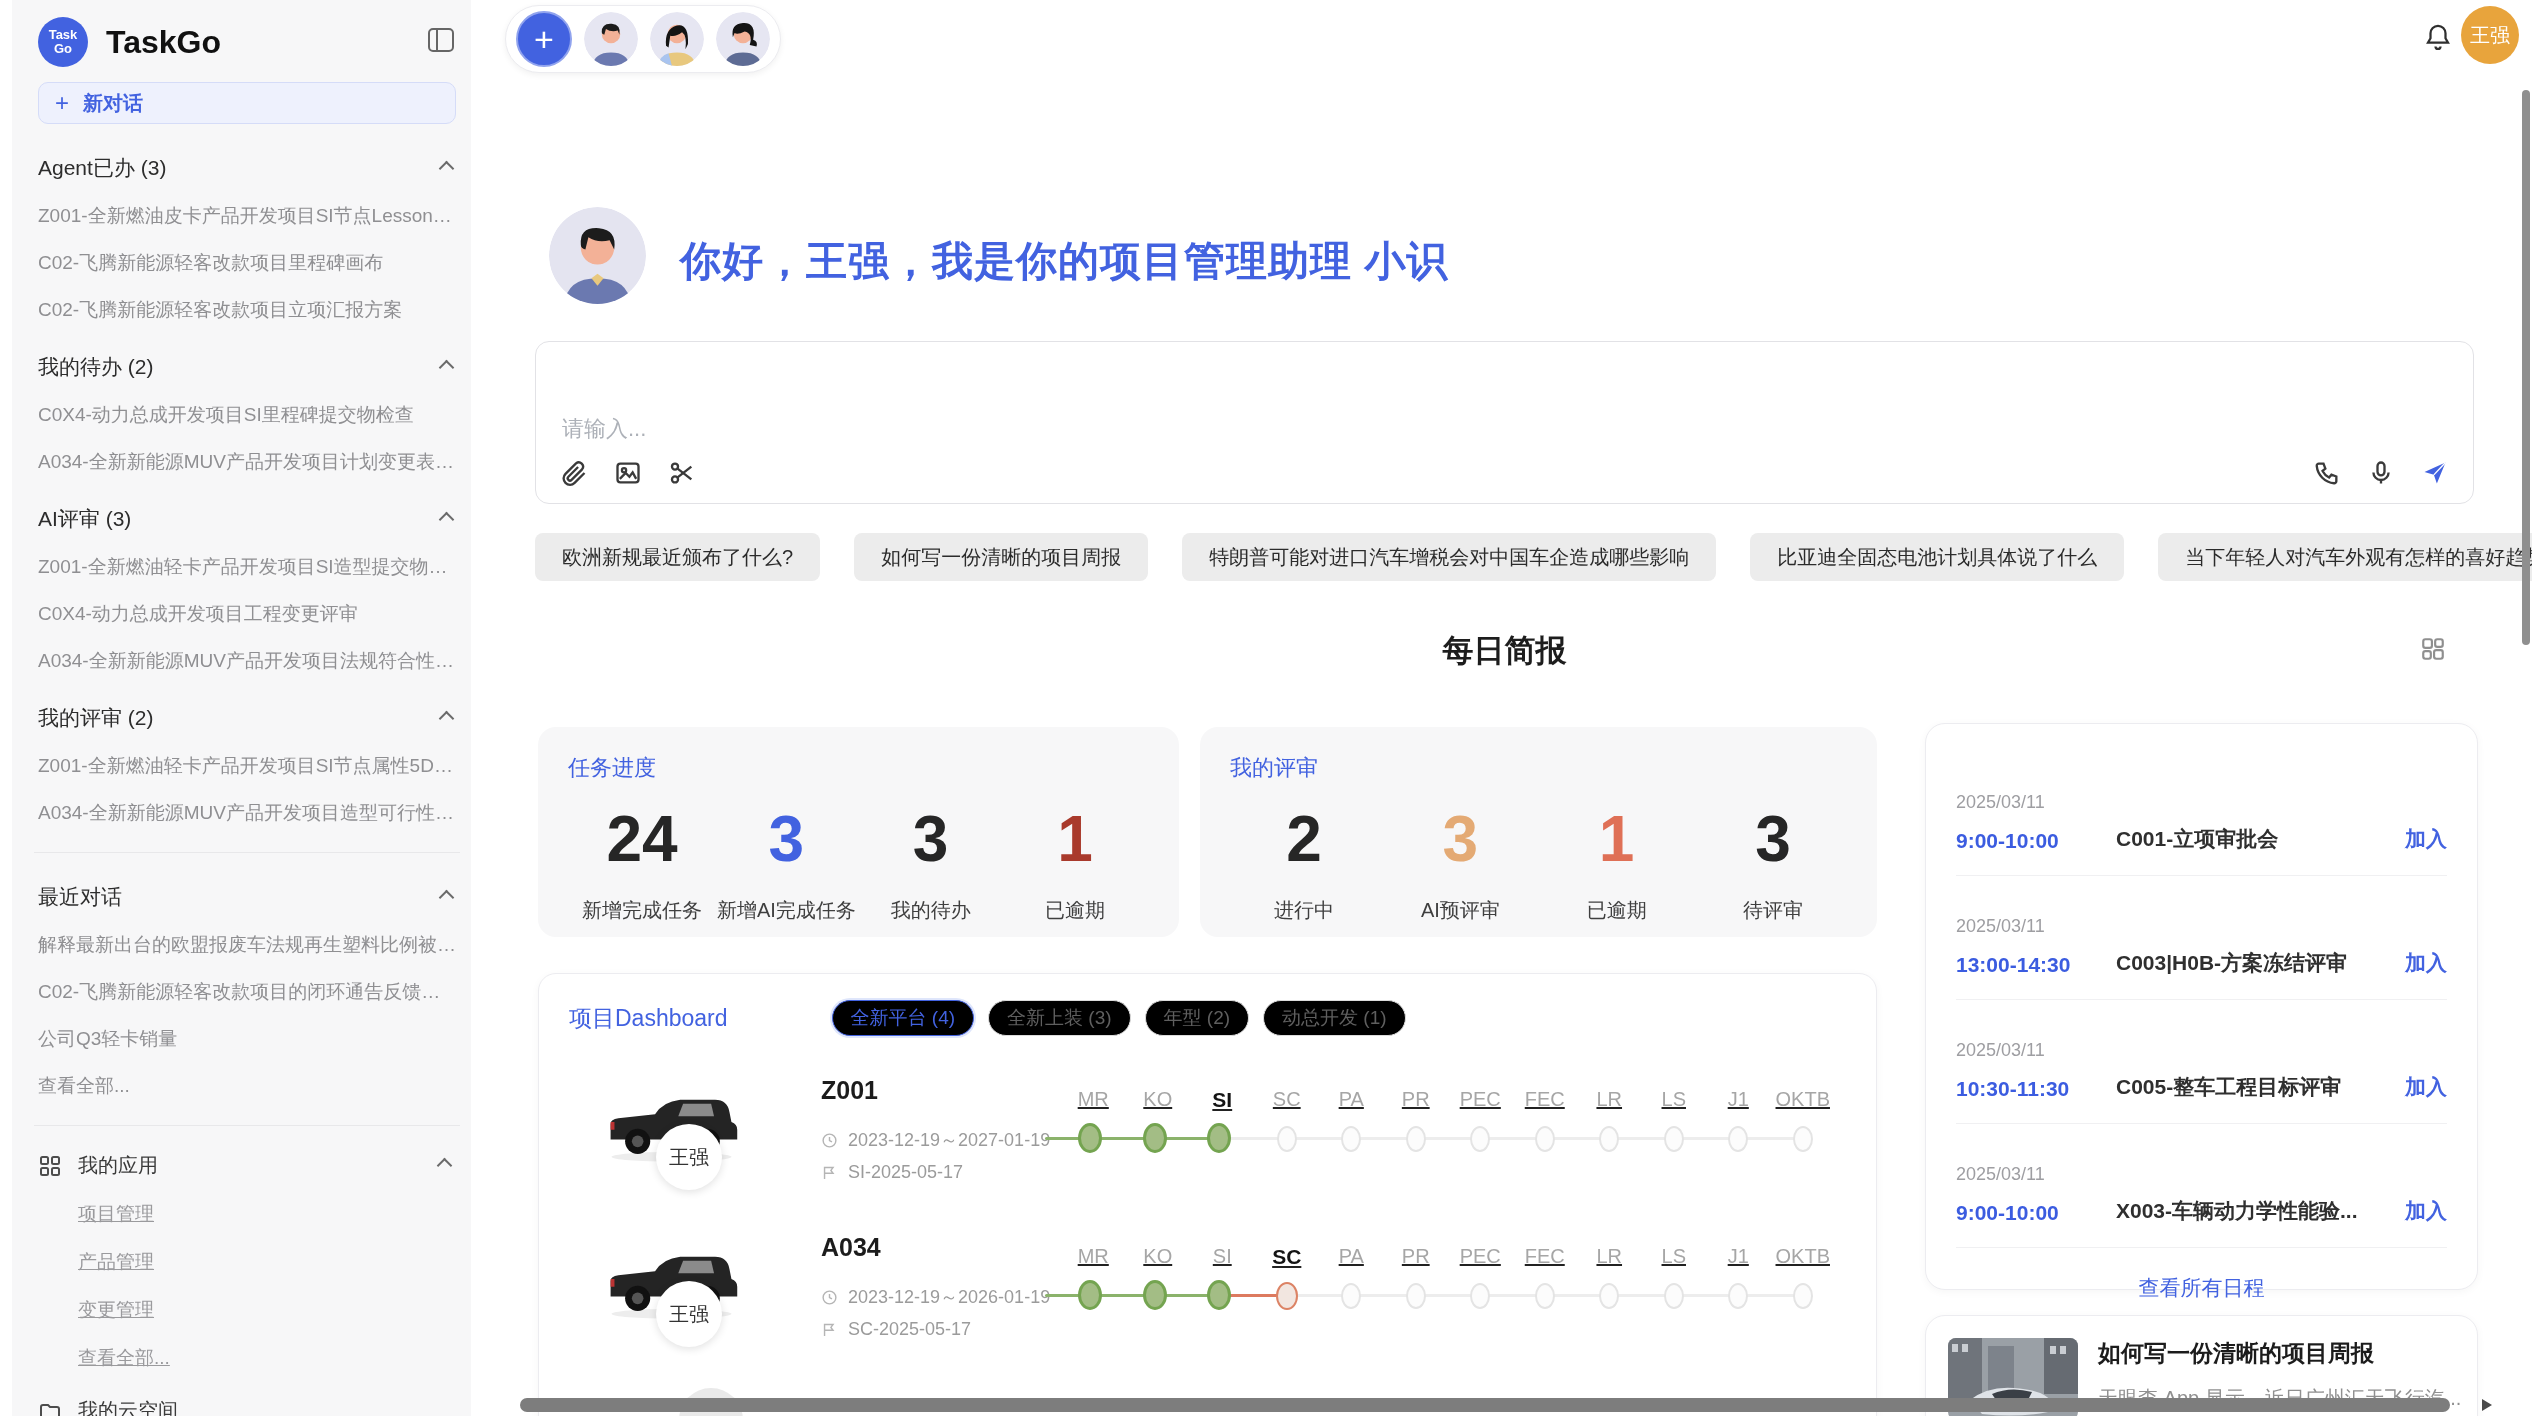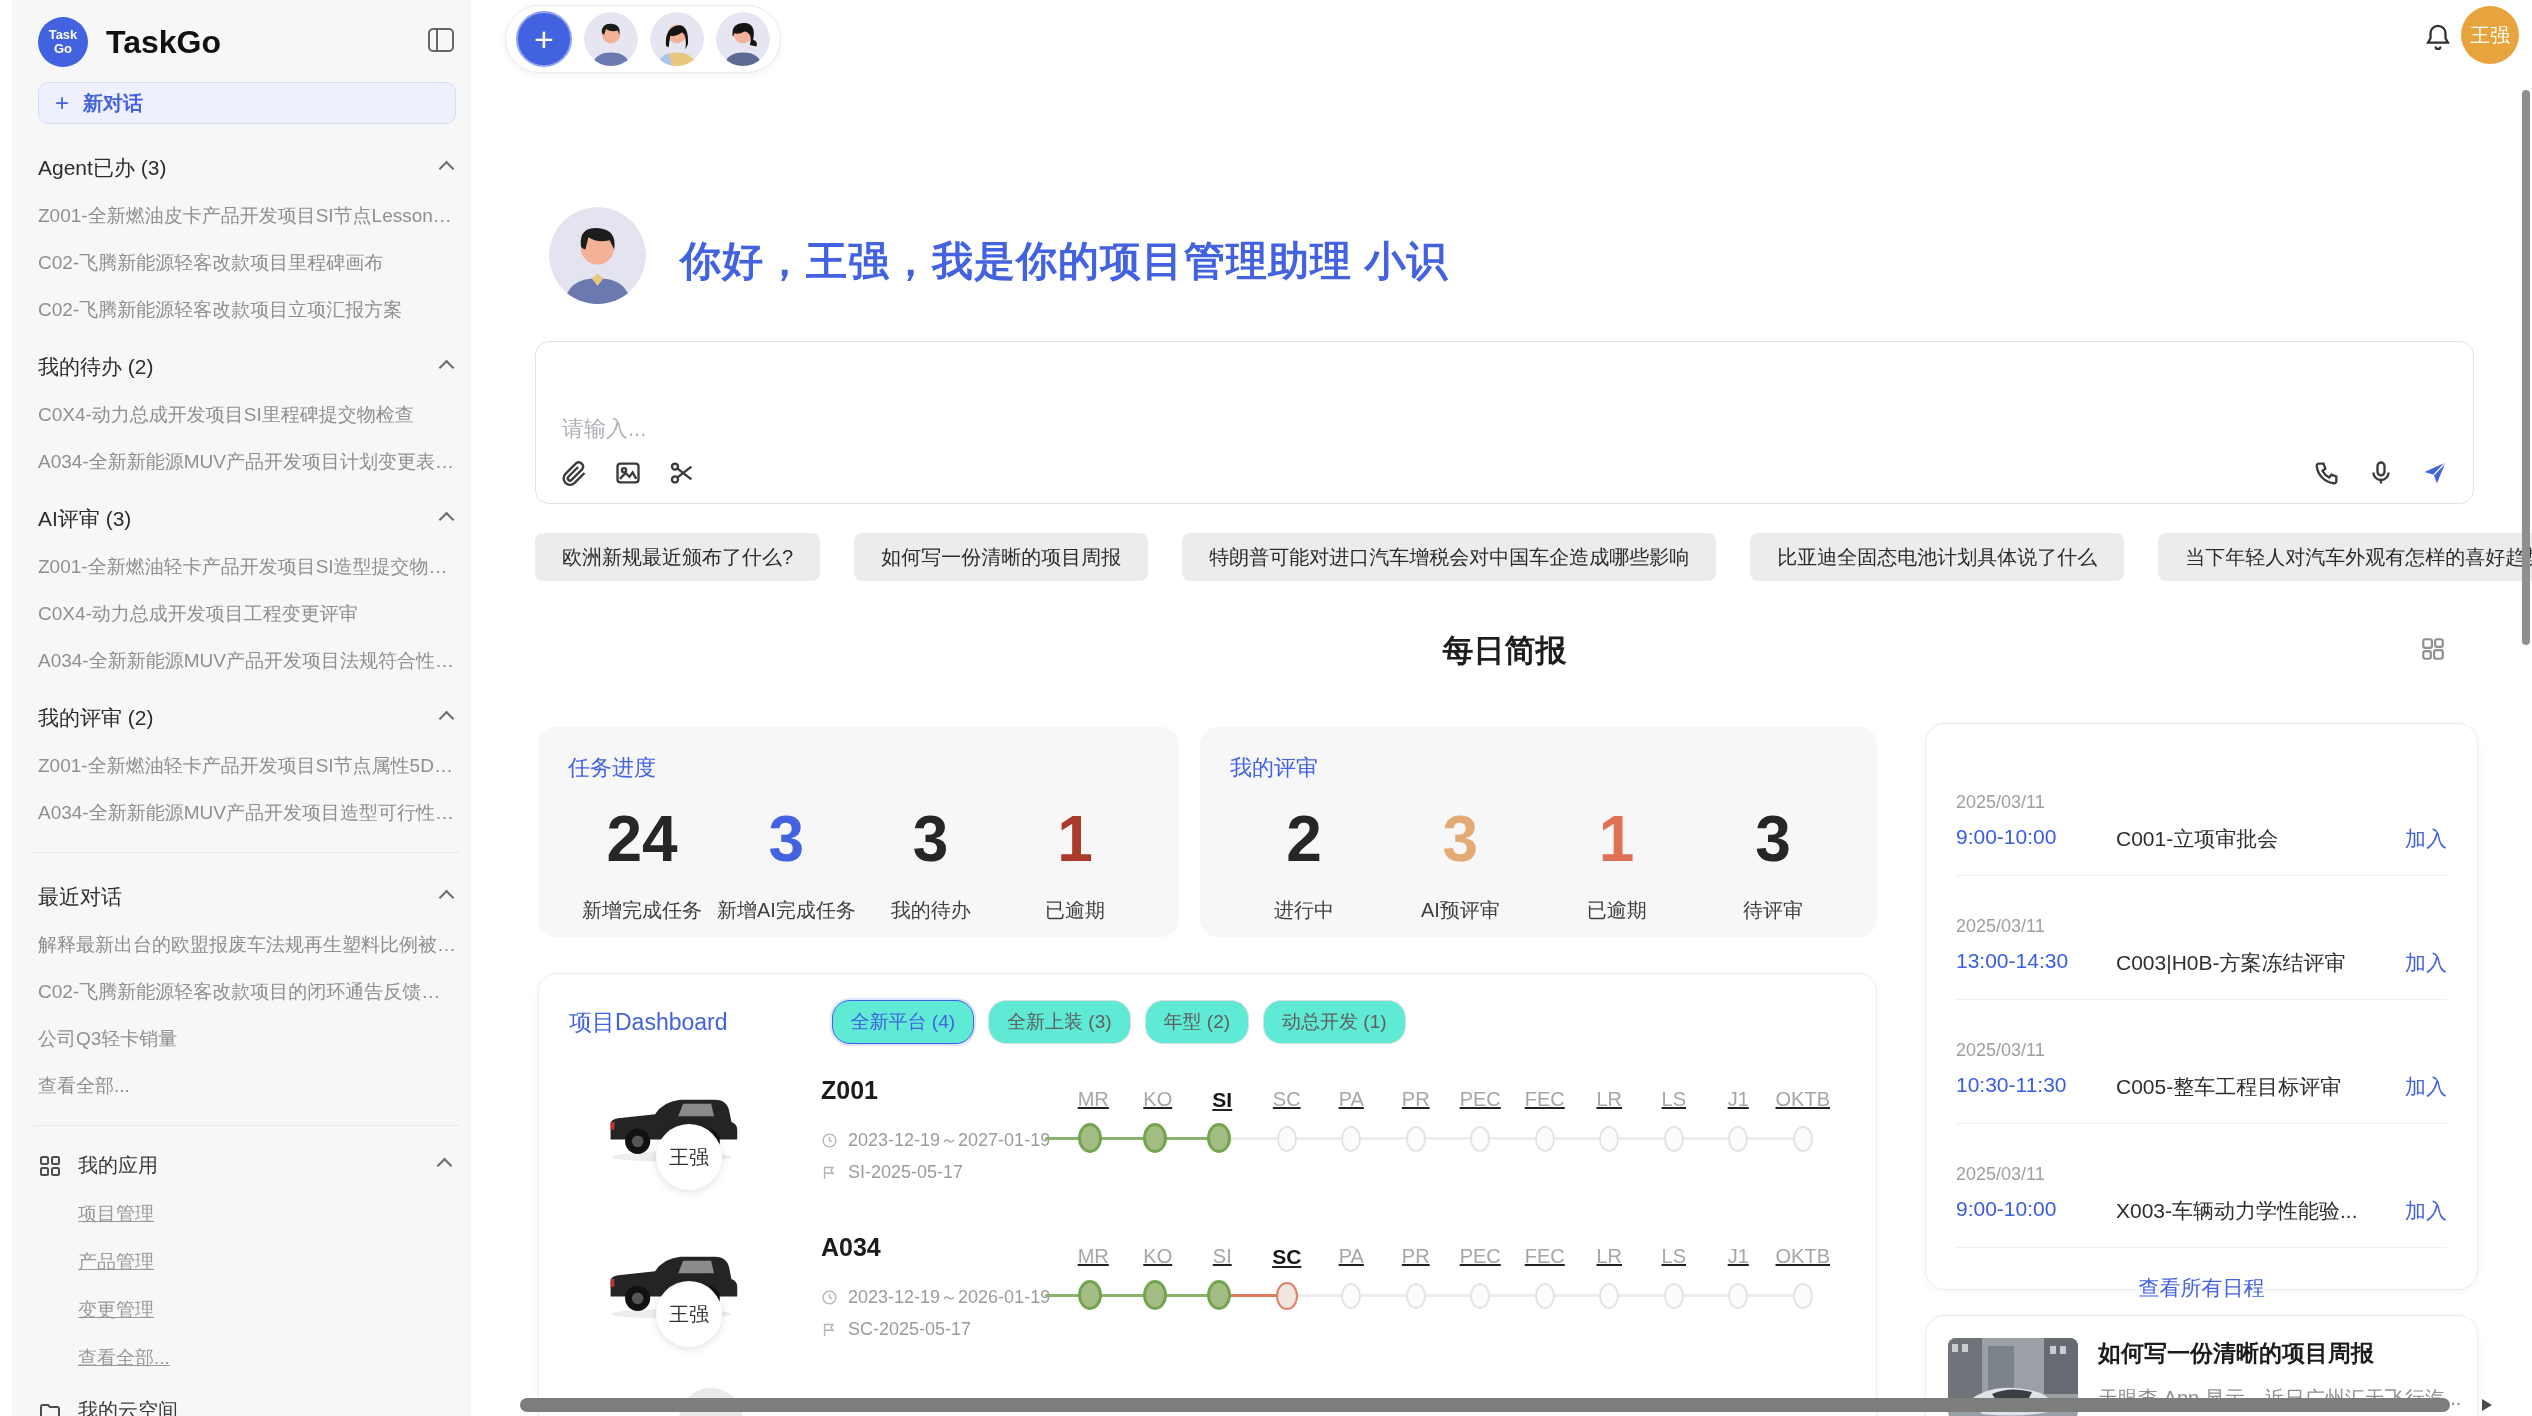--- a/index.html
+++ b/index.html
@@ -78,22 +78,22 @@
   .stat .lbl { margin-top:22px; font-size:20px; color:#3f3f3f; white-space:nowrap; }
   .n-dark { color:#262626; } .n-blue { color:#4262e0; } .n-red { color:#a93a2c; }
   .n-orange { color:#e4aa74; } .n-ored { color:#df7056; }
 
   .dash-card { position:absolute; left:67px; top:973px; width:1339px; height:520px;
                background:#fff; border:1px solid #ececf0; border-radius:18px;
                box-shadow:0 2px 8px rgba(0,0,0,.04); padding:26px 0 0 30px; }
   .dash-head { display:flex; align-items:center; }
   .dash-title { font-size:23px; color:#4262e0; }
   .filters { display:flex; gap:14px; margin-left:104px; }
-  .filter { height:44px; border-radius:18px; border:1px solid #dcdcdc; color:#5f5f5f;
-            font-size:19px; display:flex; align-items:center; padding:0 18px; background:#5eead4;
+  .filter { height:36px; border-radius:18px; border:1px solid #dcdcdc; color:#5f5f5f;
+            font-size:19px; display:flex; align-items:center; padding:0 18px; background:#000000;
             white-space:nowrap; cursor:pointer; }
   .filter.active { border:1px solid #4262e0; color:#4262e0; box-shadow:0 0 0 2px #dfe6fb; }
 
   .proj-row { position:absolute; left:0; width:1339px; height:157px; cursor:pointer; }
   .proj-row.r1 { top:90px; } .proj-row.r2 { top:247px; }
   .truck { position:absolute; left:60px; top:8px; width:145px; height:100px; }
   .owner-badge { position:absolute; left:117px; top:60px; width:66px; height:66px; border-radius:50%;
                  background:#fff; box-shadow:0 2px 8px rgba(0,0,0,.12); display:flex; align-items:center;
                  justify-content:center; font-size:20px; color:#333; }
   .p-code { position:absolute; left:282px; top:12px; font-size:25px; font-weight:bold; color:#1c1c1c; }
@@ -118,21 +118,21 @@
   .dot.overdue { width:22px; height:28px; background:#f2e6e0; border:2px solid #dc8365; top:5px; }
   .next-row-hint { position:absolute; left:140px; top:414px; width:64px; height:64px;
                    border-radius:50%; background:#e9e9e9; }
 
   .sched-card { position:absolute; left:1454px; top:723px; width:553px; height:567px;
                 background:#fff; border:1px solid #ececf0; border-radius:20px;
                 box-shadow:0 2px 8px rgba(0,0,0,.04); padding:28px 30px 0 30px; }
   .sched-title { text-align:center; font-size:23px; color:#4262e0; }
   .sched-item { margin-top:40px; }
   .sched-date { font-size:18px; color:#9e9ea2; }
-  .sched-line { margin-top:12px; display:flex; align-items:flex-start; }
+  .sched-line { margin-top:12px; display:flex; align-items:flex-end;font-weight:bold; }
   .sched-time { width:160px; font-size:21px; color:#3b5ce0; }
   .sched-name { flex:1; font-size:21px; color:#2f2f2f; white-space:nowrap; overflow:hidden; }
   .sched-join { font-size:21px; color:#4262e0; cursor:pointer; }
   .sched-sep { height:1px; background:#f0f0f2; margin-top:22px; }
   .sched-more { margin-top:26px; text-align:center; font-size:21px; color:#4262e0; cursor:pointer; }
 
   .news-card { position:absolute; left:1454px; top:1315px; width:553px; height:130px;
                background:#fff; border:1px solid #ececf0; border-radius:20px;
                box-shadow:0 2px 8px rgba(0,0,0,.04); padding:22px; display:flex; gap:20px; cursor:pointer; }
   .news-img { width:130px; height:82px; border-radius:8px; overflow:hidden; flex:0 0 auto; }

